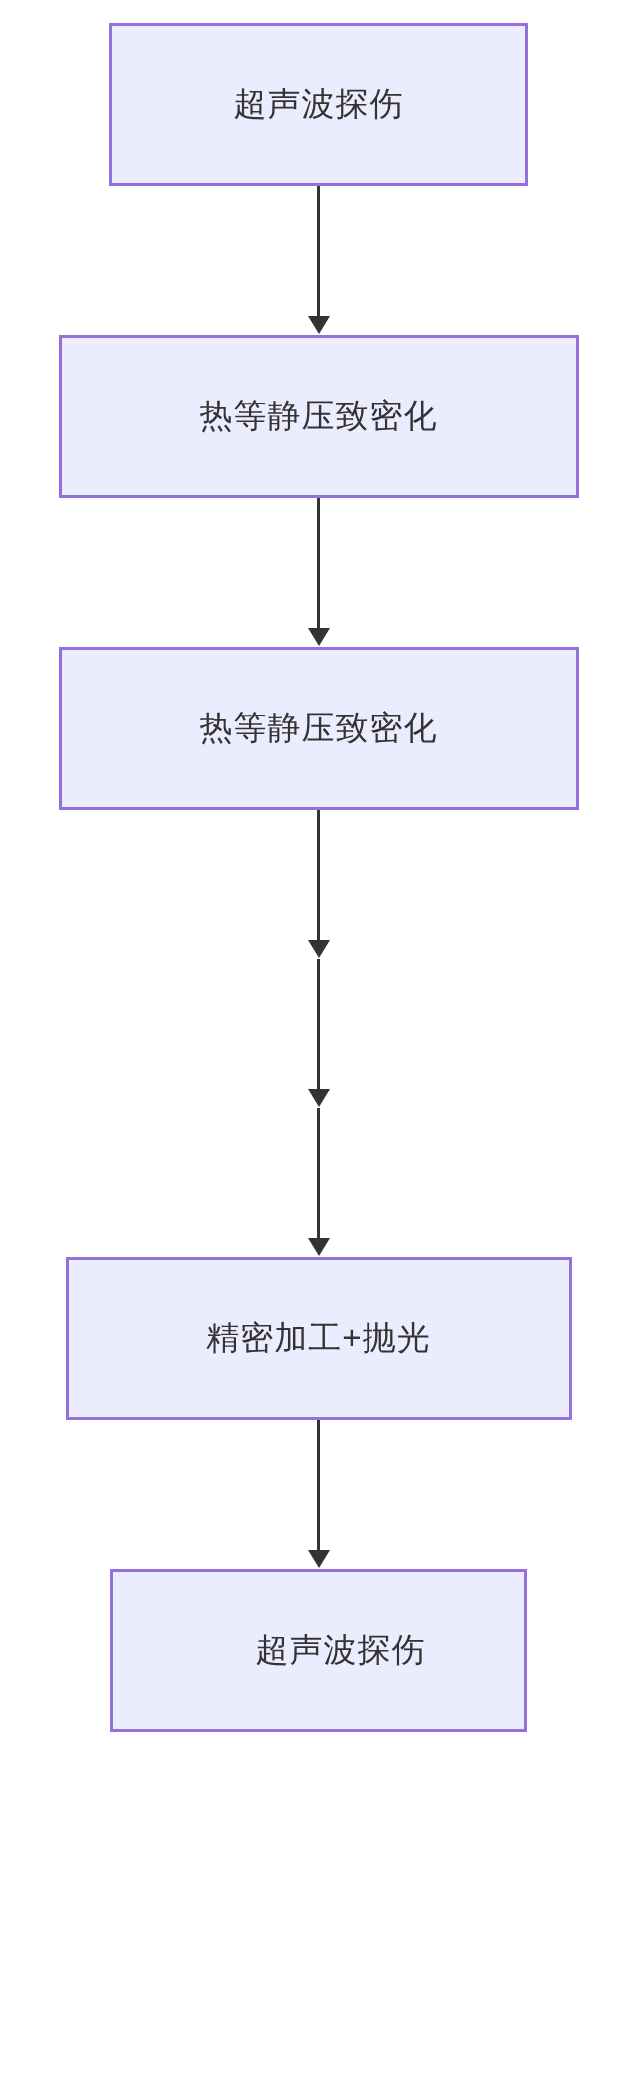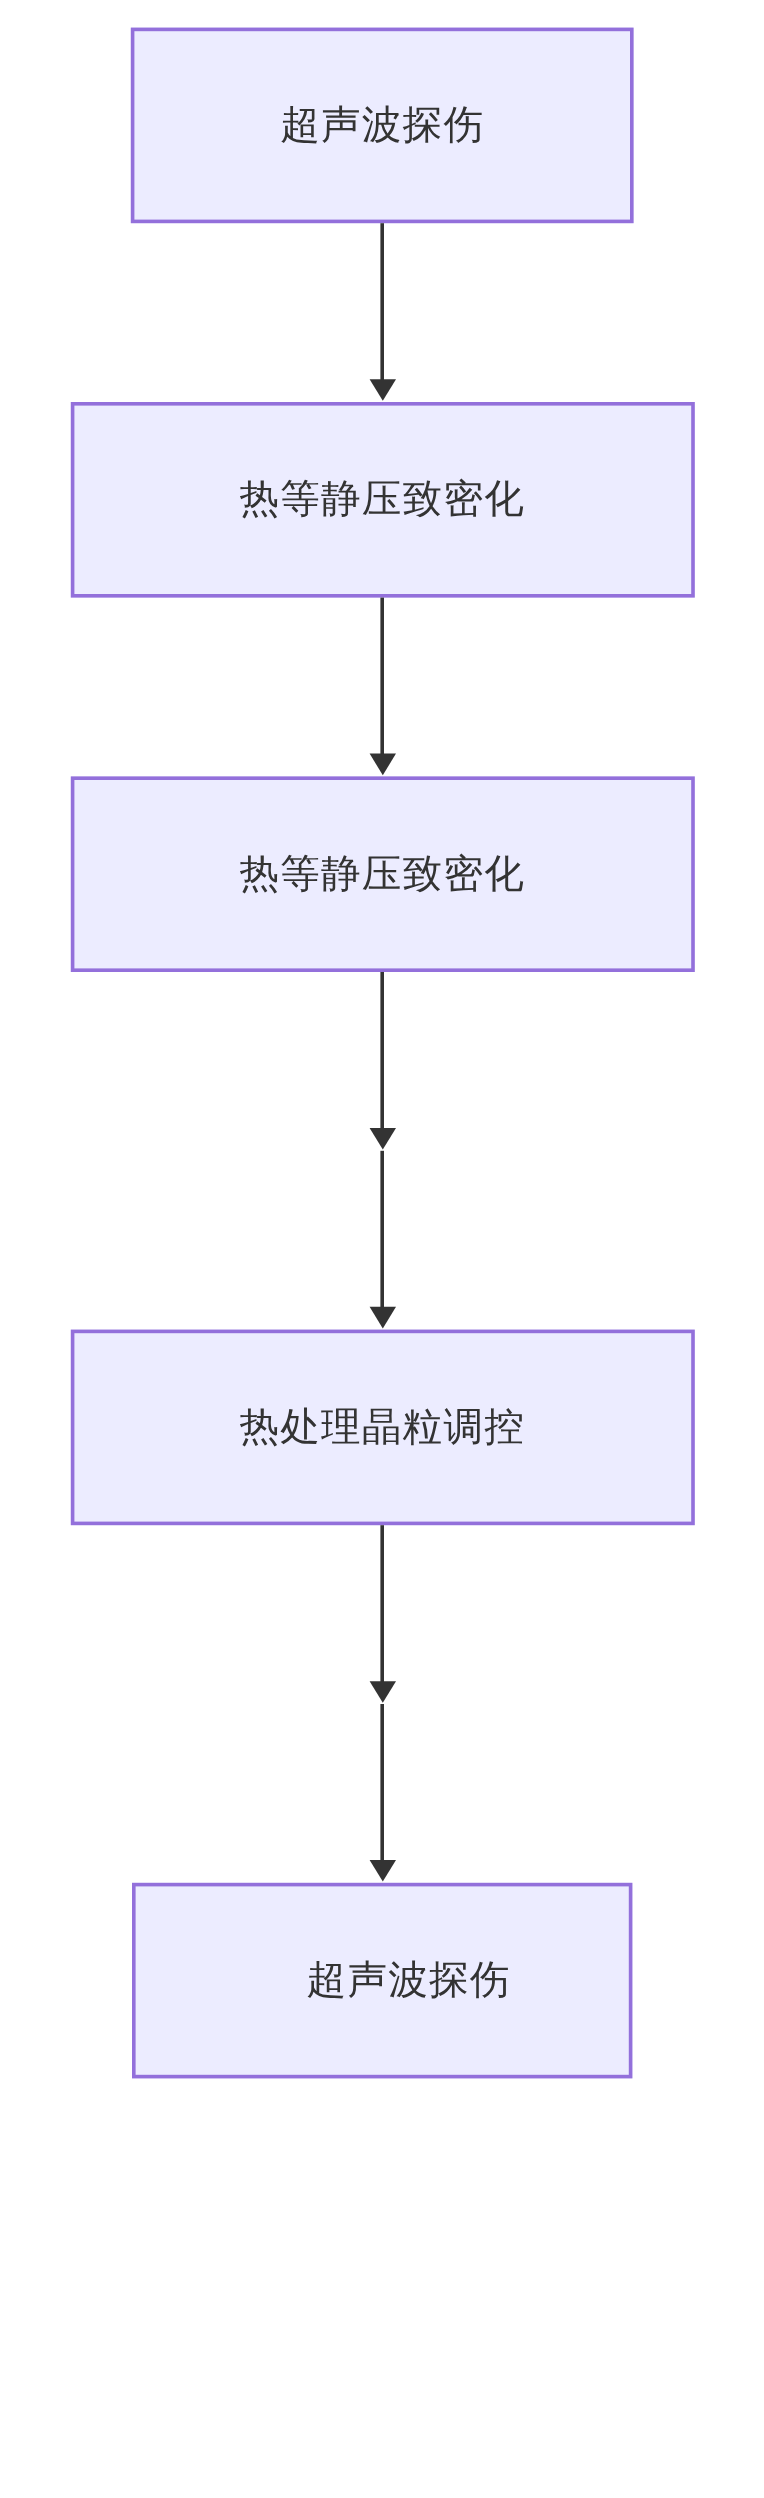--- a/index.html
+++ b/index.html
@@ -82,26 +82,26 @@
     <span class="label">热等静压致密化</span>
   </div>
       <div class="arrow">
     <div class="line"></div>
     <div class="head"></div>
   </div>
       <div class="arrow">
     <div class="line"></div>
     <div class="head"></div>
   </div>
-      <div class="node" style="width: 520px;">
-    <span class="label">热处理晶粒调控</span>
-  </div>
       <div class="arrow">
     <div class="line"></div>
     <div class="head"></div>
+  </div>
+      <div class="node" style="width: 506px;">
+    <span class="label">精密加工+抛光</span>
   </div>
       <div class="arrow">
     <div class="line"></div>
     <div class="head"></div>
   </div>
       <div class="node" style="width: 417px; padding-left: 44px;">
     <span class="label">超声波探伤</span>
   </div>
     </div>
 </div>

